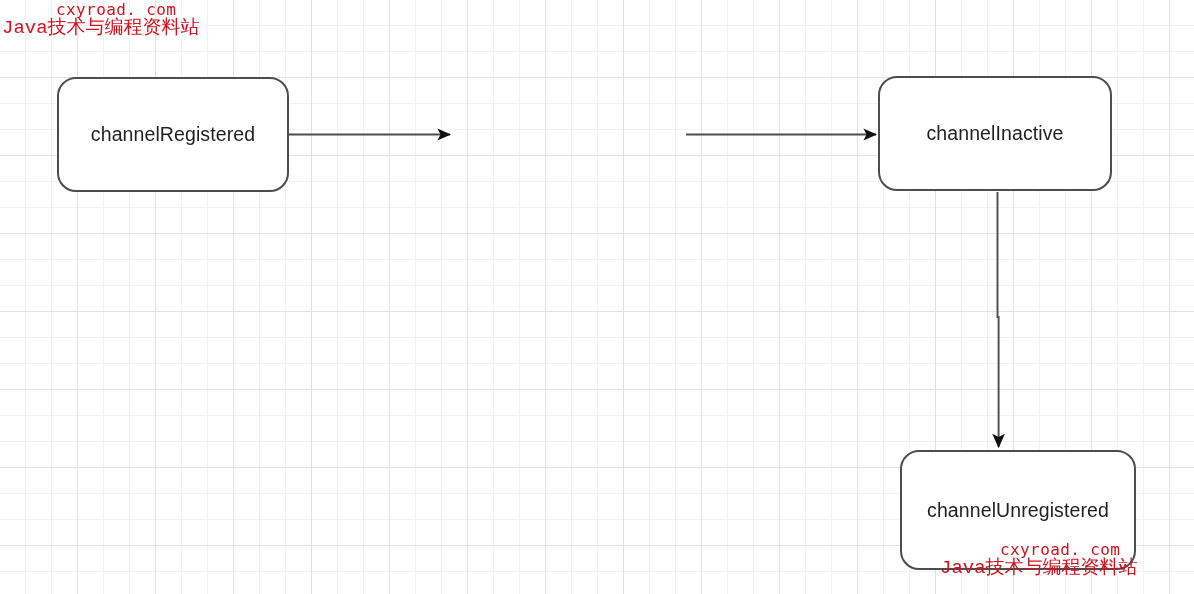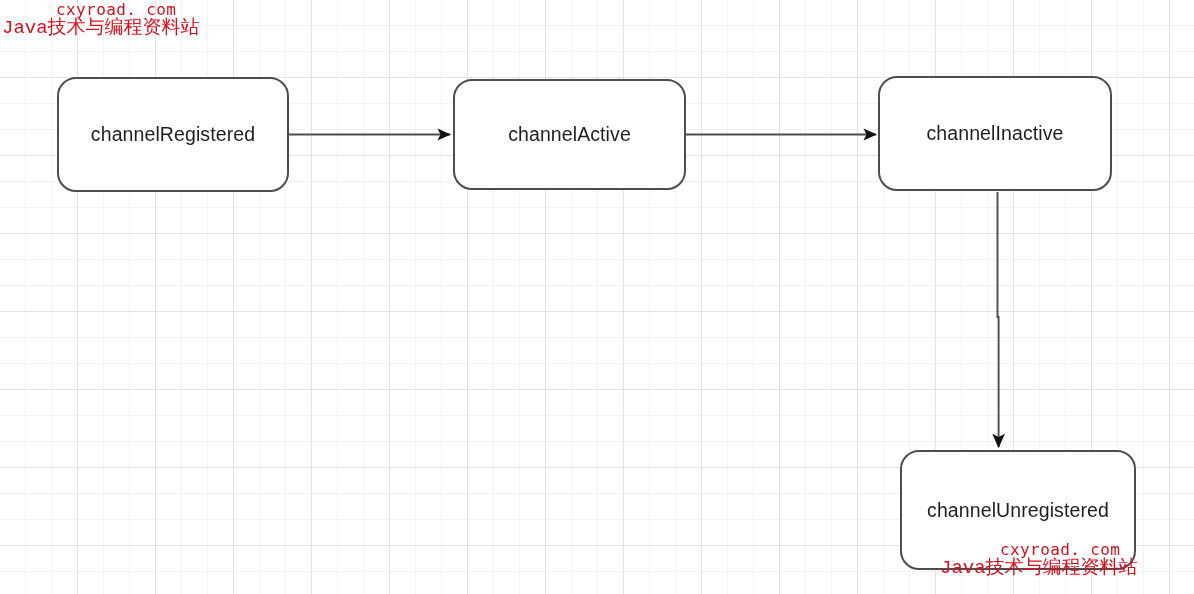--- a/index.html
+++ b/index.html
@@ -106,23 +106,20 @@
 
     <line x1="686" y1="134.5" x2="876" y2="134.5" stroke="#4d4d4d" stroke-width="1.9" marker-end="url(#arrow-right)"></line>
 
     <path d="M 997.5 192 L 997.5 317 L 998.6 317 L 998.6 447" fill="none" stroke="#4d4d4d" stroke-width="1.9" marker-end="url(#arrow-down)"></path>
   </svg>
 
   <div class="node" id="node-channel-registered">
     <span class="node-label">channelRegistered</span>
   </div>
 
-  <div class="node" id="node-channel-active">
-    <span class="node-label">channelActive</span>
-  </div>
 
   <div class="node" id="node-channel-inactive">
     <span class="node-label">channelInactive</span>
   </div>
 
   <div class="node" id="node-channel-unregistered">
     <span class="node-label">channelUnregistered</span>
   </div>
 
   <div class="watermark" id="watermark-top">

